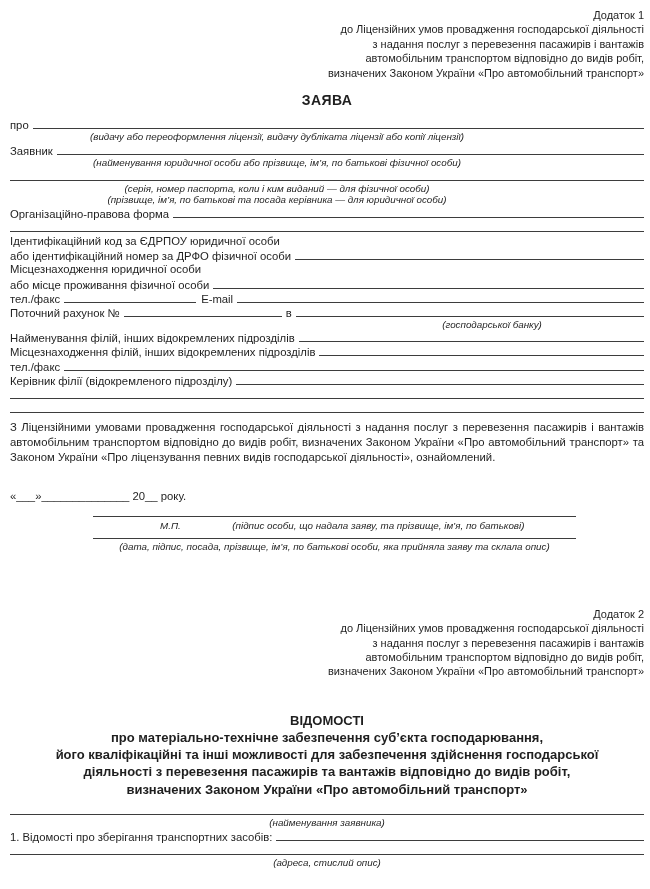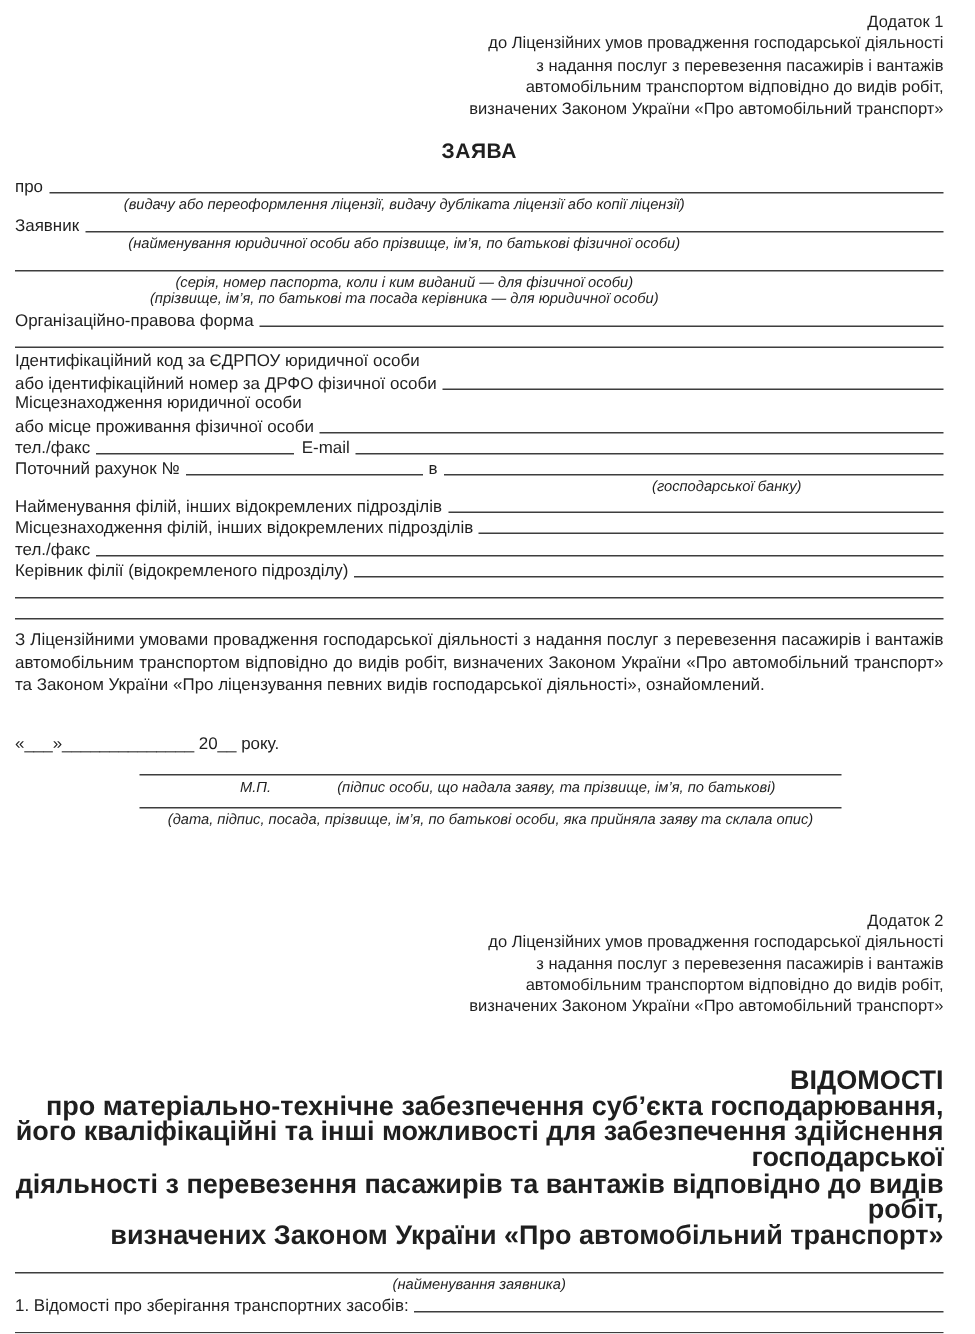--- a/index.html
+++ b/index.html
@@ -1,20 +1,20 @@
 <!DOCTYPE html>
 <html><head>
 <meta charset="utf-8">
 <style>
   * { margin:0; padding:0; box-sizing:border-box; }
   html,body { background:#fff; }
   .page {
     position:relative; width:650px; height:889px; background:#fff;
     color:#1f1f1f; font-family:"Liberation Sans","DejaVu Sans",sans-serif;
-    font-size:11.3px; padding:8px 21px 0 10px; overflow:hidden;
+    font-size:11.3px; padding:8px 6px 0 10px; overflow:hidden;
   }
   .annex { text-align:right; font-size:11px; line-height:14.4px; }
   .h-zayava { text-align:center; font-weight:700; font-size:14px; letter-spacing:.4px; margin:12px 0 9px; }
   .frow { display:flex; align-items:flex-end; height:14.2px;justify-content:flex-end; }
   .lbl { white-space:nowrap; }
   .fl { flex:1 1 auto; border-bottom:1px solid #3d3d3d; margin:0 0 2px 4px; min-width:8px; }
   .fl.noml { margin-left:0; }
   .fl.w132 { flex:0 0 132px; }
   .fl.w158 { flex:0 0 158px; }
   .cap { font-style:italic; font-size:9.8px; line-height:11.5px; height:11.5px; text-align:center; }
@@ -24,21 +24,21 @@
   .para { text-align:justify; line-height:15px; margin-top:5px; }
   .date { margin-top:24px; height:15px; line-height:15px; }
   .sig { margin:12px 68px 0 83px; }
   .sigline { border-top:1px solid #3d3d3d; height:1px; }
   .sigrow { display:flex; align-items:center; font-style:italic; font-size:9.8px; line-height:13px; padding-top:2px; height:15px; }
   .sigrow .mp { margin-left:67px; }
   .sigrow .sc { flex:1; text-align:center; }
   .siggap { height:6px; }
   .sigcap2 { font-style:italic; font-size:9.8px; line-height:11.5px; text-align:center; margin-top:2px; }
   .annex2 { margin-top:54px; }
-  .h-vid { text-align:right; font-weight:700; font-size:18px; line-height:17.2px; margin-top:33px; }
+  .h-vid { text-align:center; font-weight:700; font-size:13px; line-height:17.2px; margin-top:33px; }
   .mt5 { margin-top:5px; }
 </style>
 </head>
 <body>
 
 <div class="page">
 
   <div class="annex">
     <div>Додаток 1</div>
     <div>до Ліцензійних умов провадження господарської діяльності</div>

